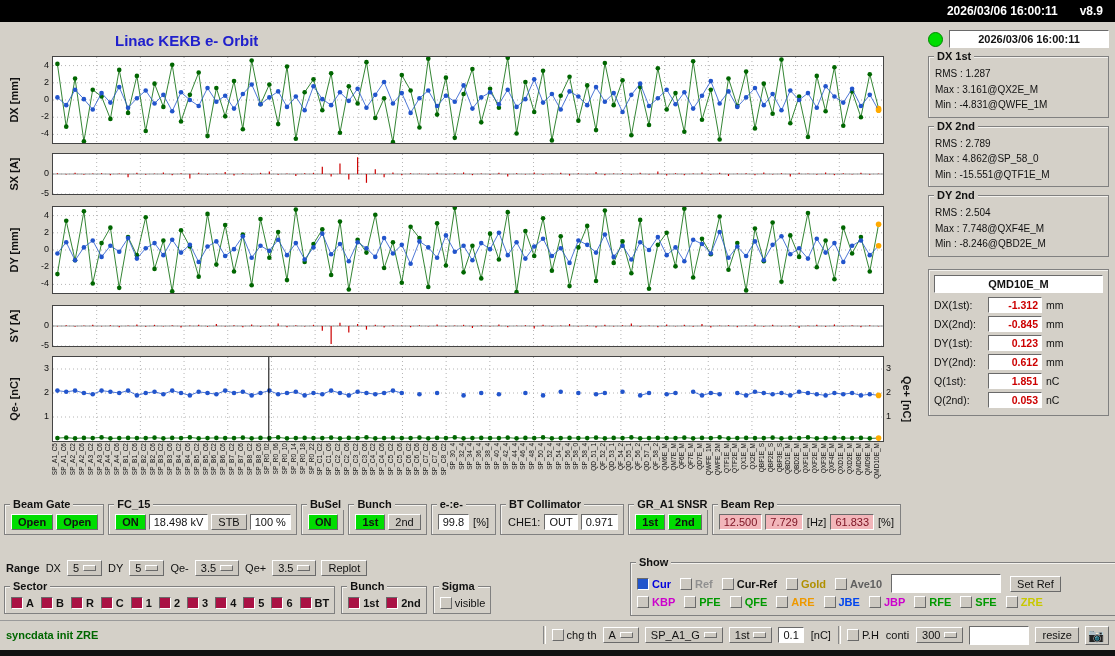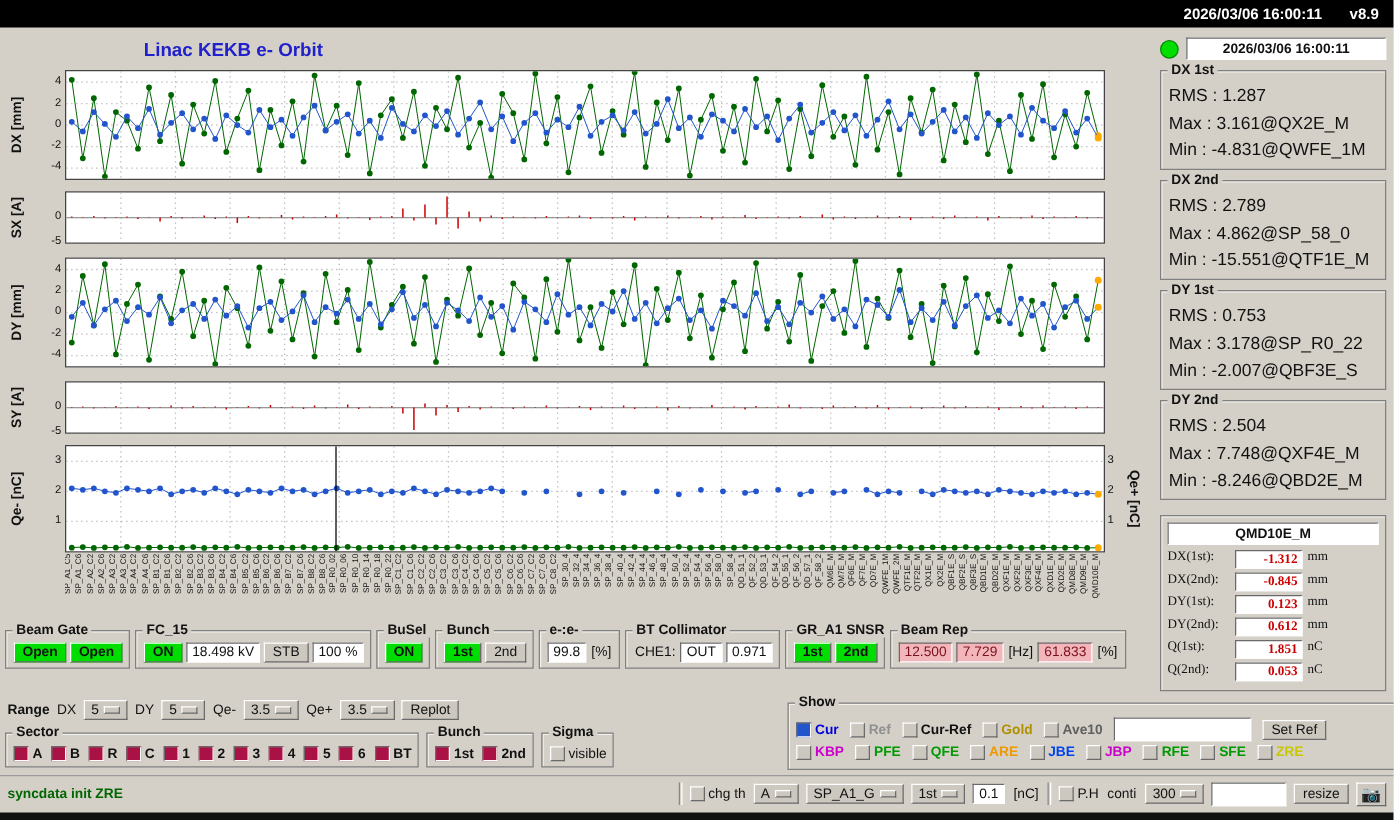--- a/index.html
+++ b/index.html
@@ -36,25 +36,25 @@
   
   #rightpanel{position:absolute;top:30px;left:928px;width:181px;}
   .clockrow{display:flex;align-items:center;gap:6px;}
   .led{width:13px;height:13px;border-radius:50%;background:#00dd00;border:1px solid #008800;flex:0 0 auto;}
   .clockbox{flex:1;background:#fff;border:1px solid;border-color:#6a6a6a #fff #fff #6a6a6a;
             font-weight:bold;text-align:center;padding:2px 0;font-size:11px;}
   .group{position:relative;border:1px solid #808080;box-shadow:1px 1px 0 #f4f2ee inset;
          margin-top:8px;padding:9px 5px 4px 6px;background:#d4d0c8;}
   .group>.legend{position:absolute;top:-7px;left:5px;background:#d4d0c8;padding:0 3px;
                  font-weight:bold;font-size:11px;white-space:nowrap;}
-  .stat-line{font-size:14px;line-height:1.55;white-space:nowrap;}
+  .stat-line{font-size:10px;line-height:1.55;white-space:nowrap;}
   #qmdpanel{margin-top:12px;border:1px solid #808080;box-shadow:1px 1px 0 #f4f2ee inset;padding:5px 5px 4px;}
   .qmd-title{background:#fff;border:1px solid;border-color:#6a6a6a #fff #fff #6a6a6a;
              font-weight:bold;text-align:center;padding:2px 0;margin-bottom:4px;}
-  .qmd-row{display:flex;align-items:flex-start;gap:4px;margin:3px 0;font-family:Liberation Serif, serif;}
+  .qmd-row{display:flex;align-items:center;gap:4px;margin:3px 0;}
   .qmd-row .lbl{width:50px;font-size:10.5px;}
   .qmd-val{width:46px;background:#fff;border:1px solid;border-color:#6a6a6a #fff #fff #6a6a6a;
            color:#cc0000;text-align:right;padding:1px 3px;font-size:10.5px;font-weight:bold;}
   .qmd-row .unit{font-size:10.5px;}
   
   .btn{font-family:inherit;font-size:11px;padding:1px 6px;background:#ccc8c0;color:#111;
        border:1px solid;border-color:#fff #6a6a6a #6a6a6a #fff;cursor:default;white-space:nowrap;}
   .btn.green{background:#00dd00;font-weight:bold;}
   .val{background:#fff;border:1px solid;border-color:#6a6a6a #fff #fff #6a6a6a;
        padding:1px 4px;white-space:nowrap;}
@@ -1133,26 +1133,20 @@
       <div class="stat-line"><span>Min :</span> <span>-4.831@QWFE_1M</span></div>
     </div>
 
     <div class="group">
       <span class="legend">DX 2nd</span>
       <div class="stat-line"><span>RMS :</span> <span>2.789</span></div>
       <div class="stat-line"><span>Max :</span> <span>4.862@SP_58_0</span></div>
       <div class="stat-line"><span>Min :</span> <span>-15.551@QTF1E_M</span></div>
     </div>
 
-    <div class="group">
-      <span class="legend">DY 1st</span>
-      <div class="stat-line"><span>RMS :</span> <span>0.753</span></div>
-      <div class="stat-line"><span>Max :</span> <span>3.178@SP_R0_22</span></div>
-      <div class="stat-line"><span>Min :</span> <span>-2.007@QBF3E_S</span></div>
-    </div>
 
     <div class="group">
       <span class="legend">DY 2nd</span>
       <div class="stat-line"><span>RMS :</span> <span>2.504</span></div>
       <div class="stat-line"><span>Max :</span> <span>7.748@QXF4E_M</span></div>
       <div class="stat-line"><span>Min :</span> <span>-8.246@QBD2E_M</span></div>
     </div>
 
     <div id="qmdpanel">
       <div class="qmd-title">QMD10E_M</div>

